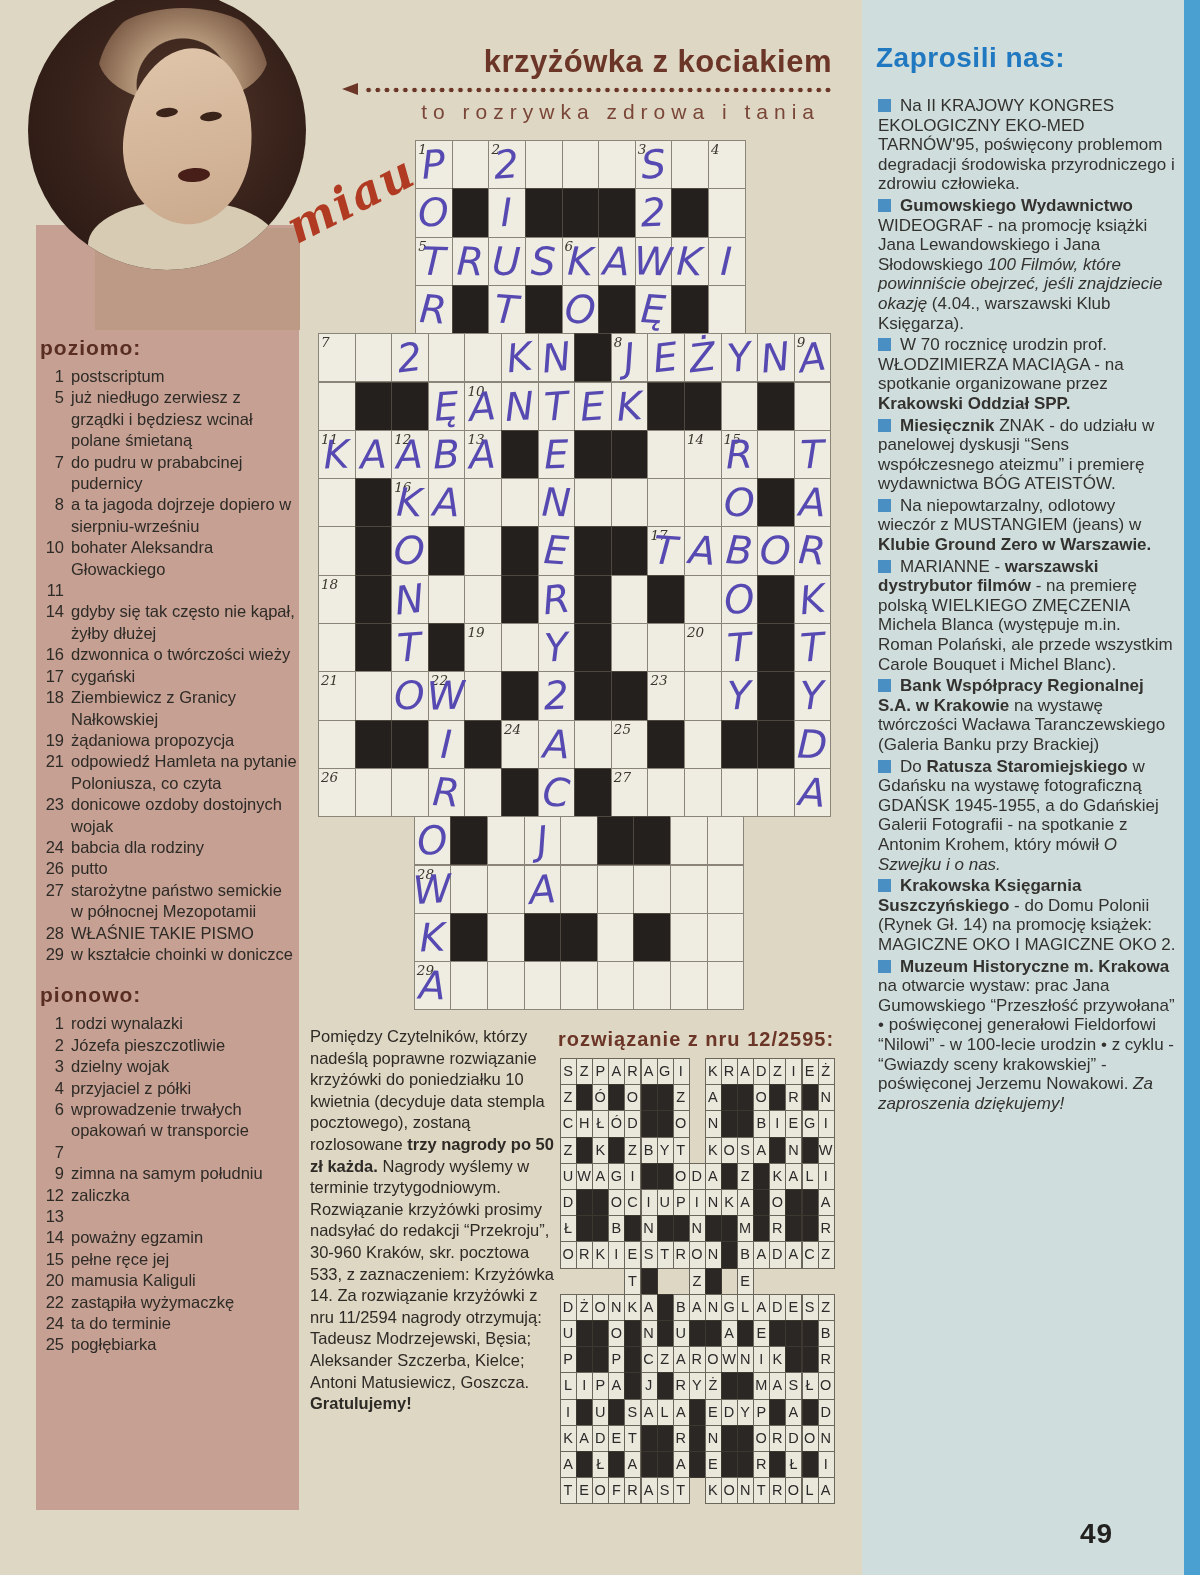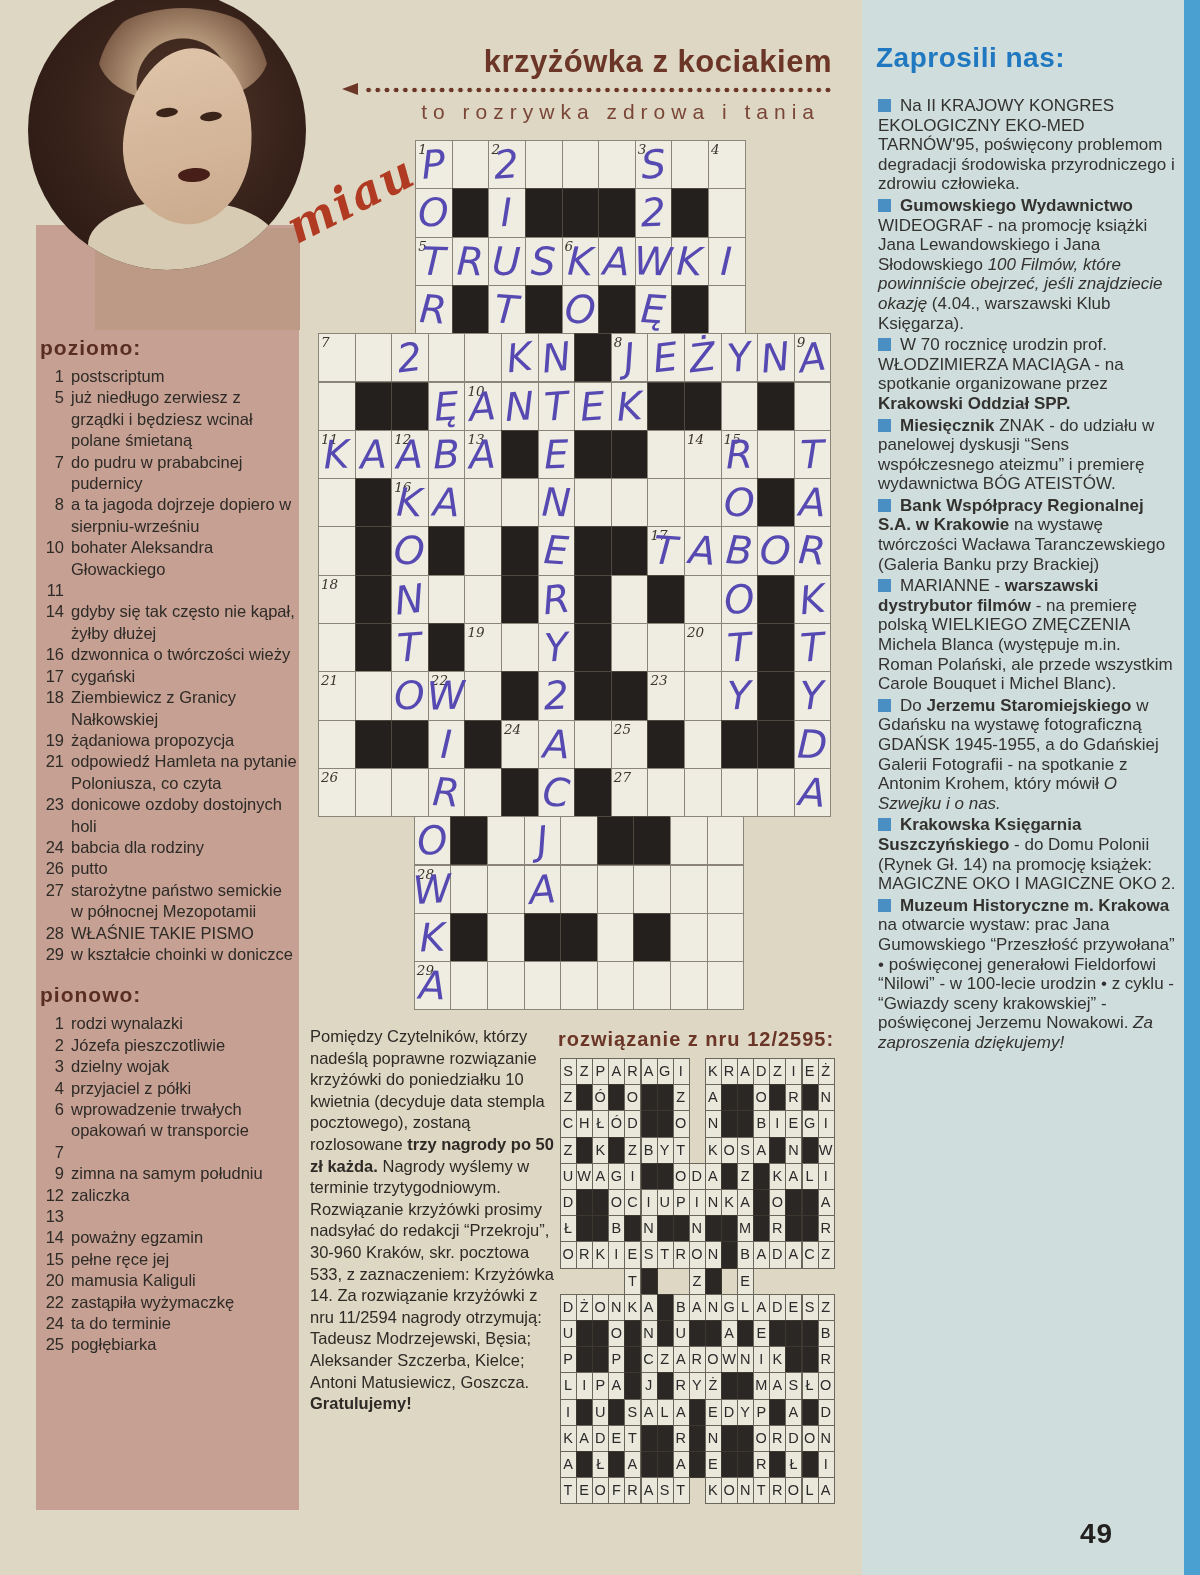--- a/index.html
+++ b/index.html
@@ -134,21 +134,21 @@
         <div class="clue">
           <span class="n">19</span>
           <span class="t">żądaniowa propozycja</span>
         </div>
         <div class="clue">
           <span class="n">21</span>
           <span class="t">odpowiedź Hamleta na pytanie Poloniusza, co czyta</span>
         </div>
         <div class="clue">
           <span class="n">23</span>
-          <span class="t">donicowe ozdoby dostojnych holi</span>
+          <span class="t">donicowe ozdoby dostojnych wojak</span>
         </div>
         <div class="clue">
           <span class="n">24</span>
           <span class="t">babcia dla rodziny</span>
         </div>
         <div class="clue">
           <span class="n">26</span>
           <span class="t">putto</span>
         </div>
         <div class="clue">
@@ -1023,21 +1023,22 @@
       <div class="scell" style="left: 257.6px; top: 419.2px; width: 17.1px; height: 27.2px;"></div>
       <div class="sletter" style="left: 257.6px; top: 419.2px; width: 16.1px; height: 26.2px;">A</div>
     </div>
 
   <div class="inv-head">Zaprosili nas:</div>
   <div class="invites" id="invites">
       <div class="inv"><span class="bullet"></span><span class="">Na II KRAJOWY KONGRES EKOLOGICZNY EKO-MED TARNÓW'95, poświęcony problemom degradacji środowiska przyrodniczego i zdrowiu człowieka.</span></div>
       <div class="inv"><span class="bullet"></span><span class="b " style="font-weight: bold;">Gumowskiego Wydawnictwo</span><span class=""> WIDEOGRAF - na promocję książki Jana Lewandowskiego i Jana Słodowskiego </span><span class="i" style="font-style: italic;">100 Filmów, które powinniście obejrzeć, jeśli znajdziecie okazję</span><span class=""> (4.04., warszawski Klub Księgarza).</span></div>
       <div class="inv"><span class="bullet"></span><span class="">W 70 rocznicę urodzin prof. WŁODZIMIERZA MACIĄGA - na spotkanie organizowane przez </span><span class="b " style="font-weight: bold;">Krakowski Oddział SPP.</span></div>
       <div class="inv"><span class="bullet"></span><span class="b " style="font-weight: bold;">Miesięcznik</span><span class=""> ZNAK - do udziału w panelowej dyskusji “Sens współczesnego ateizmu” i premierę wydawnictwa BÓG ATEISTÓW.</span></div>
+      <div class="inv"><span class="bullet"></span><span class="">Na niepowtarzalny, odlotowy wieczór z MUSTANGIEM (jeans) w </span><span class="b " style="font-weight: bold;">Klubie Ground Zero w Warszawie.</span></div>
+      <div class="inv"><span class="bullet"></span><span class="">MARIANNE - </span><span class="b " style="font-weight: bold;">warszawski dystrybutor filmów</span><span class=""> - na premierę polską WIELKIEGO ZMĘCZENIA Michela Blanca (występuje m.in. Roman Polański, ale przede wszystkim Carole Bouquet i Michel Blanc).</span></div>
       <div class="inv"><span class="bullet"></span><span class="b " style="font-weight: bold;">Bank Współpracy Regionalnej S.A. w Krakowie</span><span class=""> na wystawę twórczości Wacława Taranczewskiego (Galeria Banku przy Brackiej)</span></div>
-      <div class="inv"><span class="bullet"></span><span class="">MARIANNE - </span><span class="b " style="font-weight: bold;">warszawski dystrybutor filmów</span><span class=""> - na premierę polską WIELKIEGO ZMĘCZENIA Michela Blanca (występuje m.in. Roman Polański, ale przede wszystkim Carole Bouquet i Michel Blanc).</span></div>
-      <div class="inv"><span class="bullet"></span><span class="">Do </span><span class="b " style="font-weight: bold;">Jerzemu Staromiejskiego</span><span class=""> w Gdańsku na wystawę fotograficzną GDAŃSK 1945-1955, a do Gdańskiej Galerii Fotografii - na spotkanie z Antonim Krohem, który mówił </span><span class="i" style="font-style: italic;">O Szwejku i o nas.</span></div>
+      <div class="inv"><span class="bullet"></span><span class="">Do </span><span class="b " style="font-weight: bold;">Ratusza Staromiejskiego</span><span class=""> w Gdańsku na wystawę fotograficzną GDAŃSK 1945-1955, a do Gdańskiej Galerii Fotografii - na spotkanie z Antonim Krohem, który mówił </span><span class="i" style="font-style: italic;">O Szwejku i o nas.</span></div>
       <div class="inv"><span class="bullet"></span><span class="b " style="font-weight: bold;">Krakowska Księgarnia Suszczyńskiego</span><span class=""> - do Domu Polonii (Rynek Gł. 14) na promocję książek: MAGICZNE OKO I MAGICZNE OKO 2.</span></div>
       <div class="inv"><span class="bullet"></span><span class="b " style="font-weight: bold;">Muzeum Historyczne m. Krakowa</span><span class=""> na otwarcie wystaw: prac Jana Gumowskiego “Przeszłość przywołana” • poświęconej generałowi Fieldorfowi “Nilowi” - w 100-lecie urodzin • z cyklu - “Gwiazdy sceny krakowskiej” - poświęconej Jerzemu Nowakowi. </span><span class="i" style="font-style: italic;">Za zaproszenia dziękujemy!</span></div>
     </div>
 
   <div class="pageno">49</div>
 </div>
 
 </body></html>

